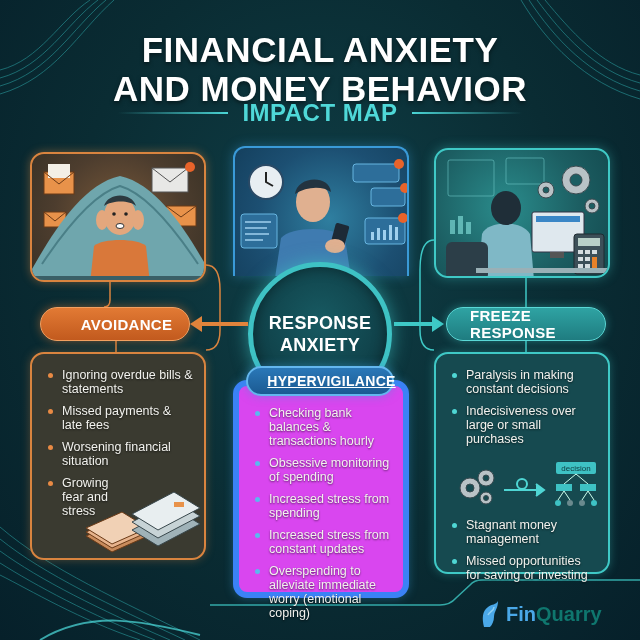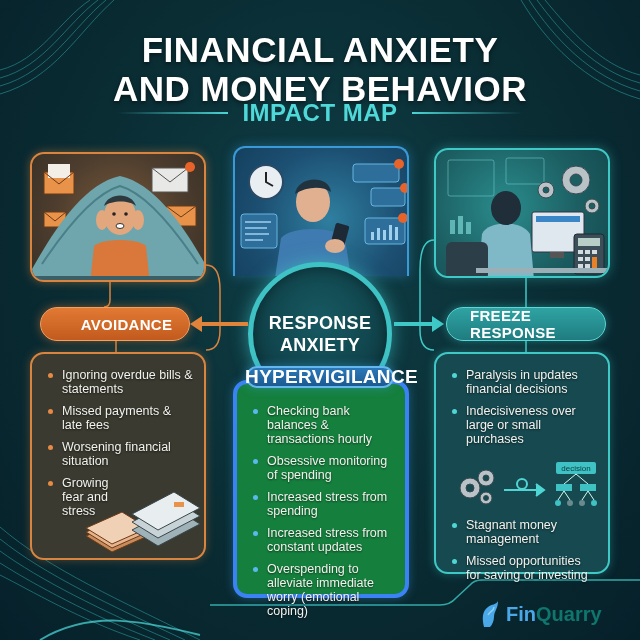--- a/index.html
+++ b/index.html
@@ -75,25 +75,25 @@
     border: 1.5px solid #f2a060;
     box-shadow: 0 0 10px rgba(226,122,52,0.5);
   }
   .pill-freeze {
     left: 446px; top: 307px; width: 160px;
     background: linear-gradient(180deg, #2fa3a3, #1f7c80);
     border: 1.5px solid #5ad8d6;
     box-shadow: 0 0 10px rgba(63,201,198,0.45);
   }
   .pill-hyper {
-    left: 246px; top: 366px; width: 148px; height: 22px;
+    left: 246px; top: 366px; width: 148px; height: 30px;
     background: linear-gradient(180deg, #2a78b8, #1b5a92);
     border: 2px solid #63b6ee;
     box-shadow: 0 0 10px rgba(58,154,216,0.5);
-    font-size: 19px; z-index: 3;
+    font-size: 14px; z-index: 3; text-decoration: underline;
   }
 
   
   .arrow { position: absolute; height: 4px; }
   .arrow-left { left: 198px; top: 322px; width: 50px; background: #e0843c; }
   .arrow-left::before {
     content: ""; position: absolute; left: -8px; top: -6px;
     border-right: 12px solid #e0843c; border-top: 8px solid transparent; border-bottom: 8px solid transparent;
   }
   .arrow-right { left: 394px; top: 322px; width: 42px; background: #3ec8c6; }
@@ -104,21 +104,21 @@
 
   
   .box { position: absolute; border-radius: 14px; padding: 14px 10px 10px 16px; }
   .box-left {
     left: 30px; top: 352px; width: 176px; height: 208px;
     background: #3a3a30; border: 2px solid #d9843f;
     box-shadow: 0 0 10px rgba(217,132,63,0.35);
   }
   .box-center {
     left: 233px; top: 380px; width: 176px; height: 218px;
-    background: #15803d; border: 4px solid #3b82f6;
+    background: #d946ef; border: 6px solid #3b82f6;
     padding-top: 20px;
     box-shadow: 0 0 10px rgba(58,154,216,0.4);
   }
   .box-right {
     left: 434px; top: 352px; width: 176px; height: 222px;
     background: #164a50; border: 2px solid #3fc9c6;
     box-shadow: 0 0 10px rgba(63,201,198,0.35);
   }
 
   ul.bullets { list-style: none; }
@@ -339,21 +339,21 @@
     <li>Checking bank balances &amp; transactions hourly</li>
     <li>Obsessive monitoring of spending</li>
     <li>Increased stress from spending</li>
     <li>Increased stress from constant updates</li>
     <li>Overspending to alleviate immediate worry (emotional coping)</li>
   </ul>
 </div>
 
 <div class="box box-right">
   <ul class="bullets">
-    <li>Paralysis in updates financial decisions</li>
+    <li>Paralysis in making constant decisions</li>
     <li>Indecisiveness over large or small purchases</li>
   </ul>
   <div class="spacer">
     <svg width="150" height="64" viewBox="0 0 150 64">
       <g fill="#b9c2c6" stroke="#3a4a50">
         <circle cx="18" cy="34" r="10"></circle>
           <circle cx="18" cy="34" r="4" fill="#164a50"></circle>
         <circle cx="34" cy="24" r="8"></circle>
           <circle cx="34" cy="24" r="3" fill="#164a50"></circle>
         <circle cx="34" cy="44" r="6"></circle>

